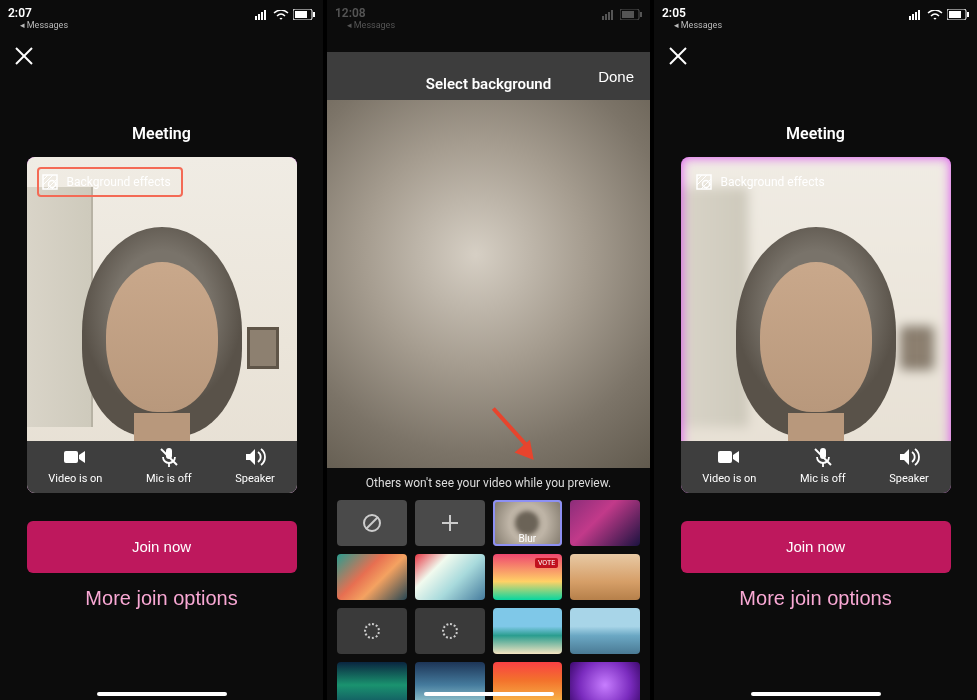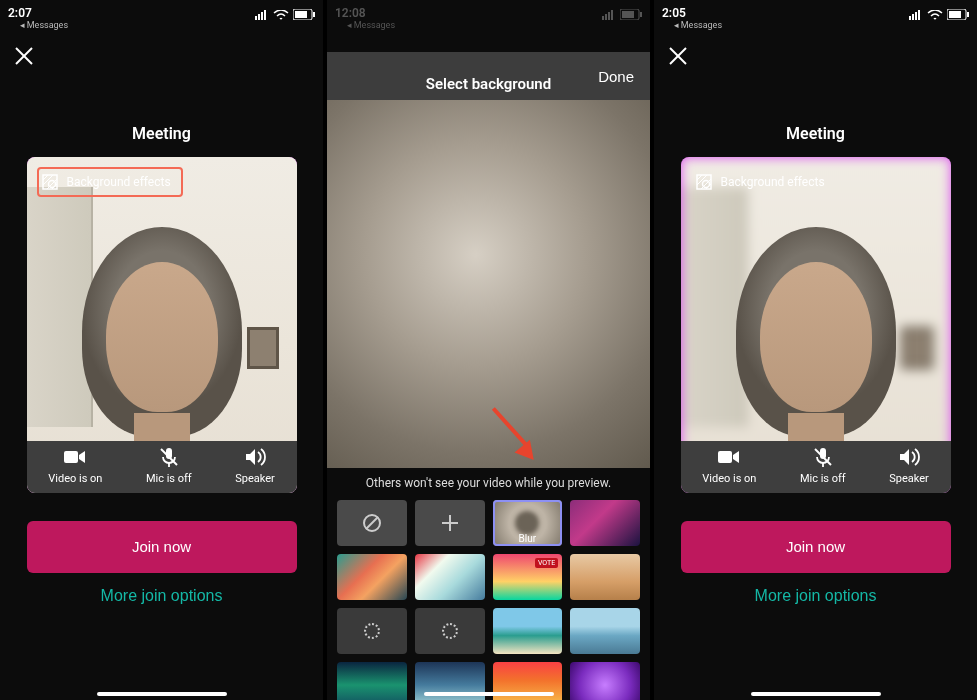--- a/index.html
+++ b/index.html
@@ -141,22 +141,22 @@
     font-size: 15px;
     font-weight:500;
     border-radius: 6px;
     border:none;
     text-align:center;
     cursor:pointer;
   }
   .more-link {
     display:block;
     text-align:center;
-    color:#14b8a6;
-    font-size:16px;
+    color:#f9a8d4;
+    font-size:20px;
     background:none;
     border:none;
     margin: 0 auto;
     cursor:pointer;
   }
   .home-indicator {
     position:absolute;
     bottom:4px; left:50%; transform:translateX(-50%);
     width:130px; height:4px; border-radius:3px; background:#fff;
   }

